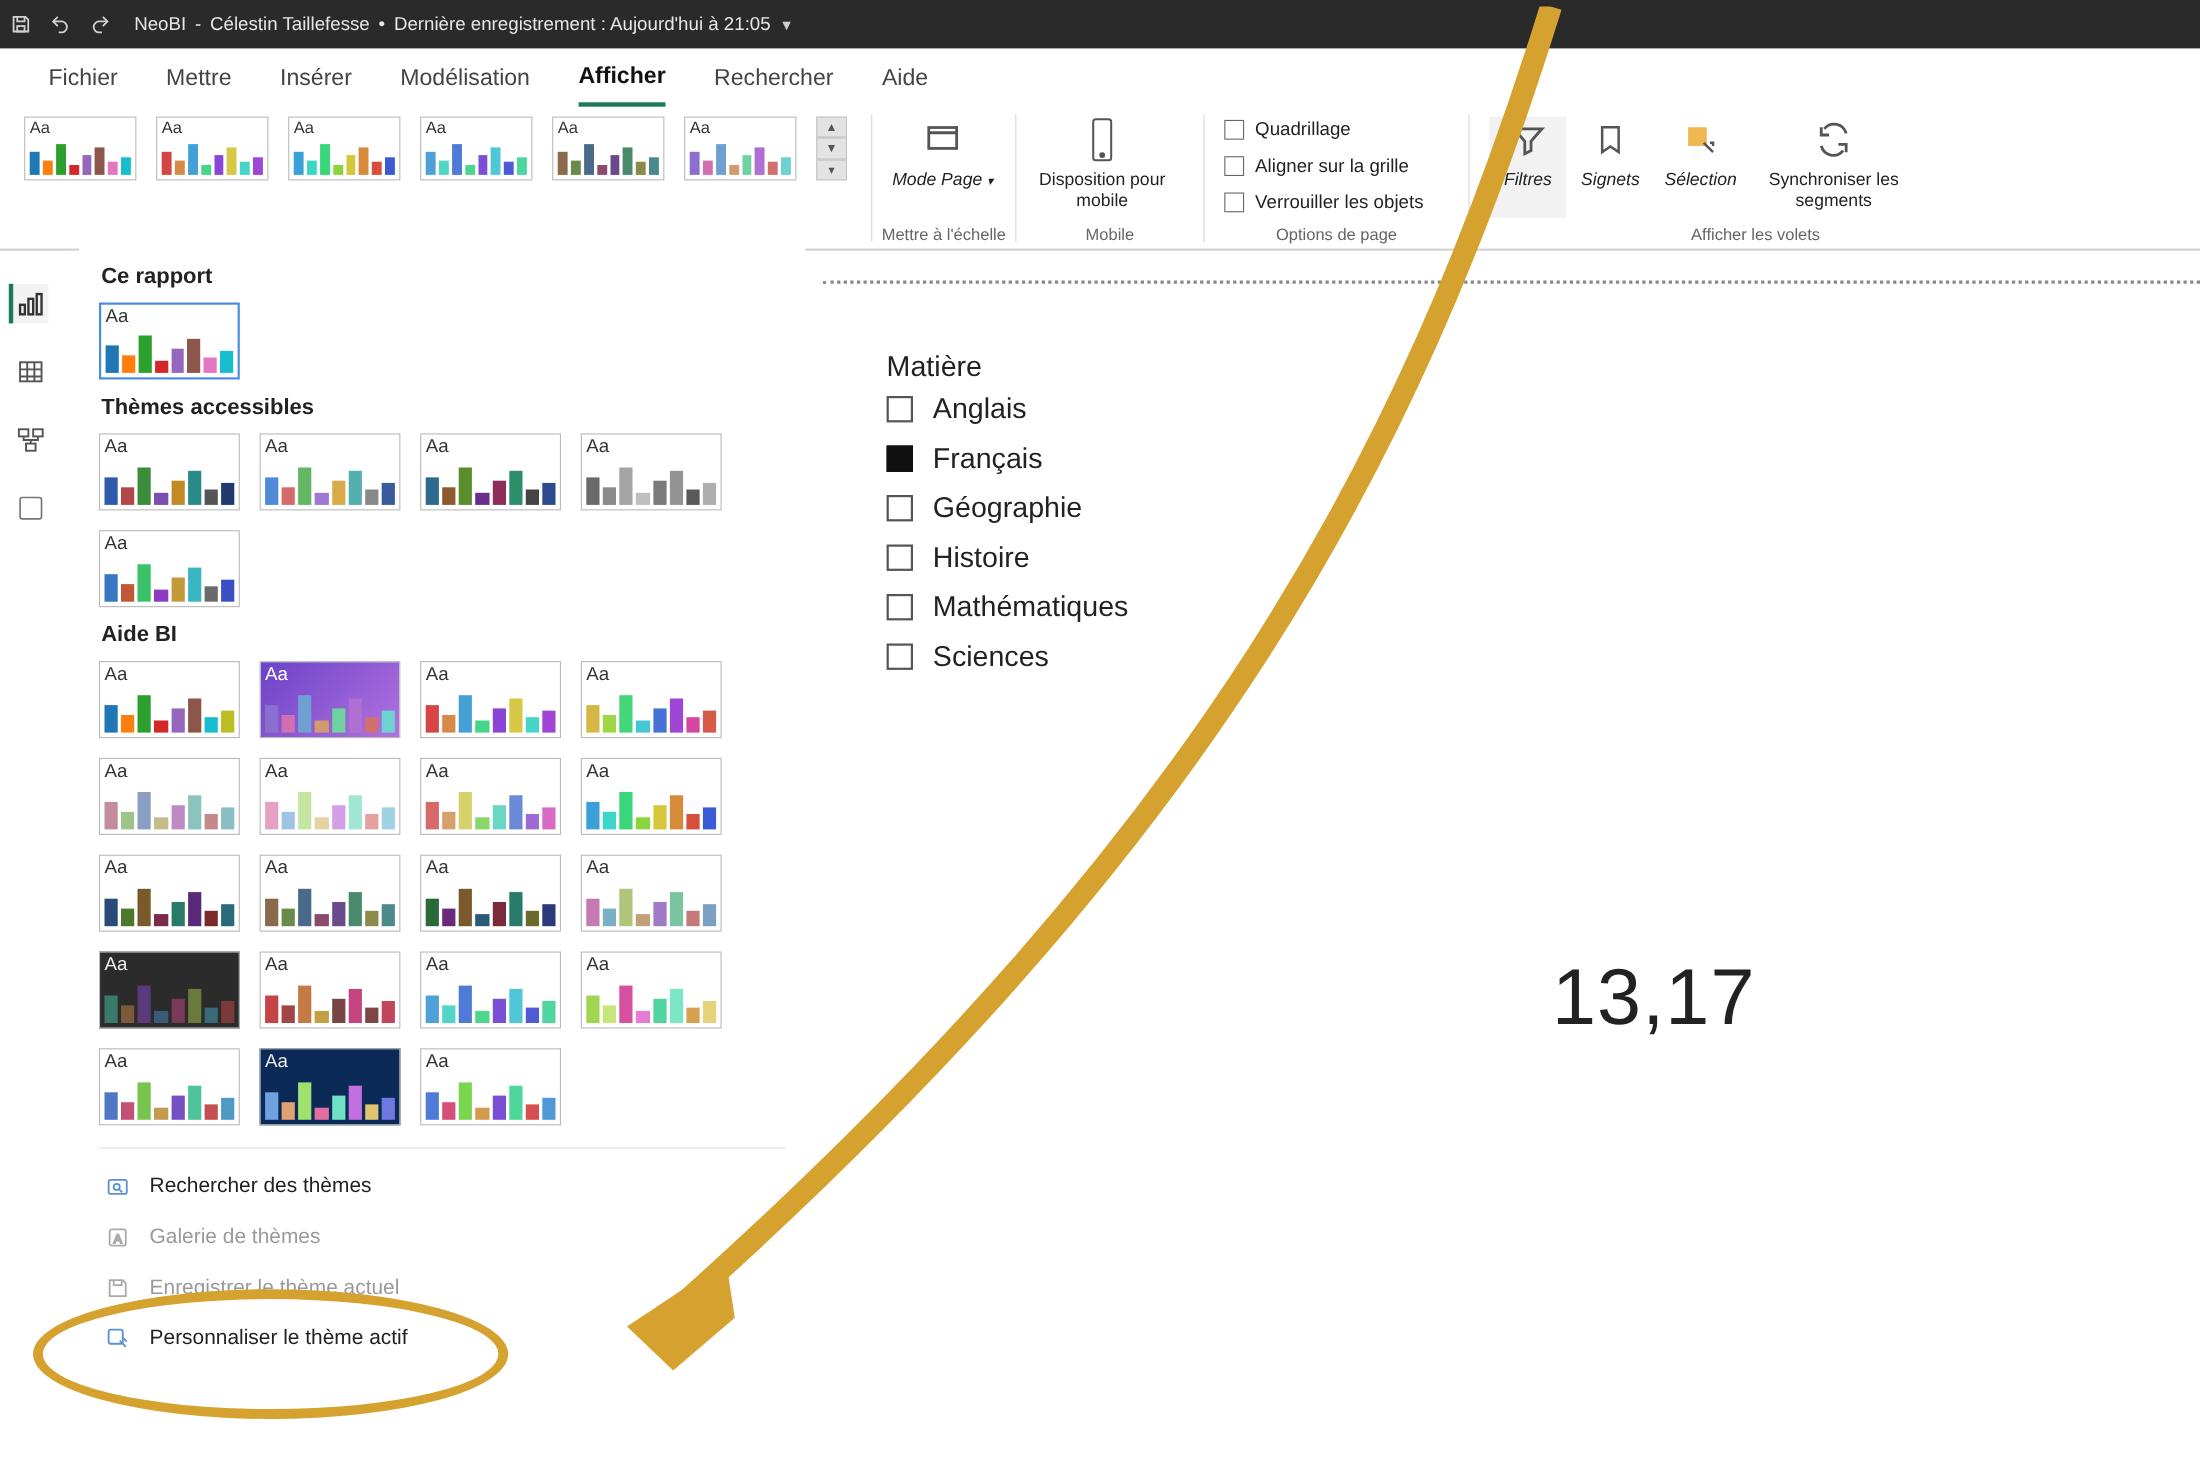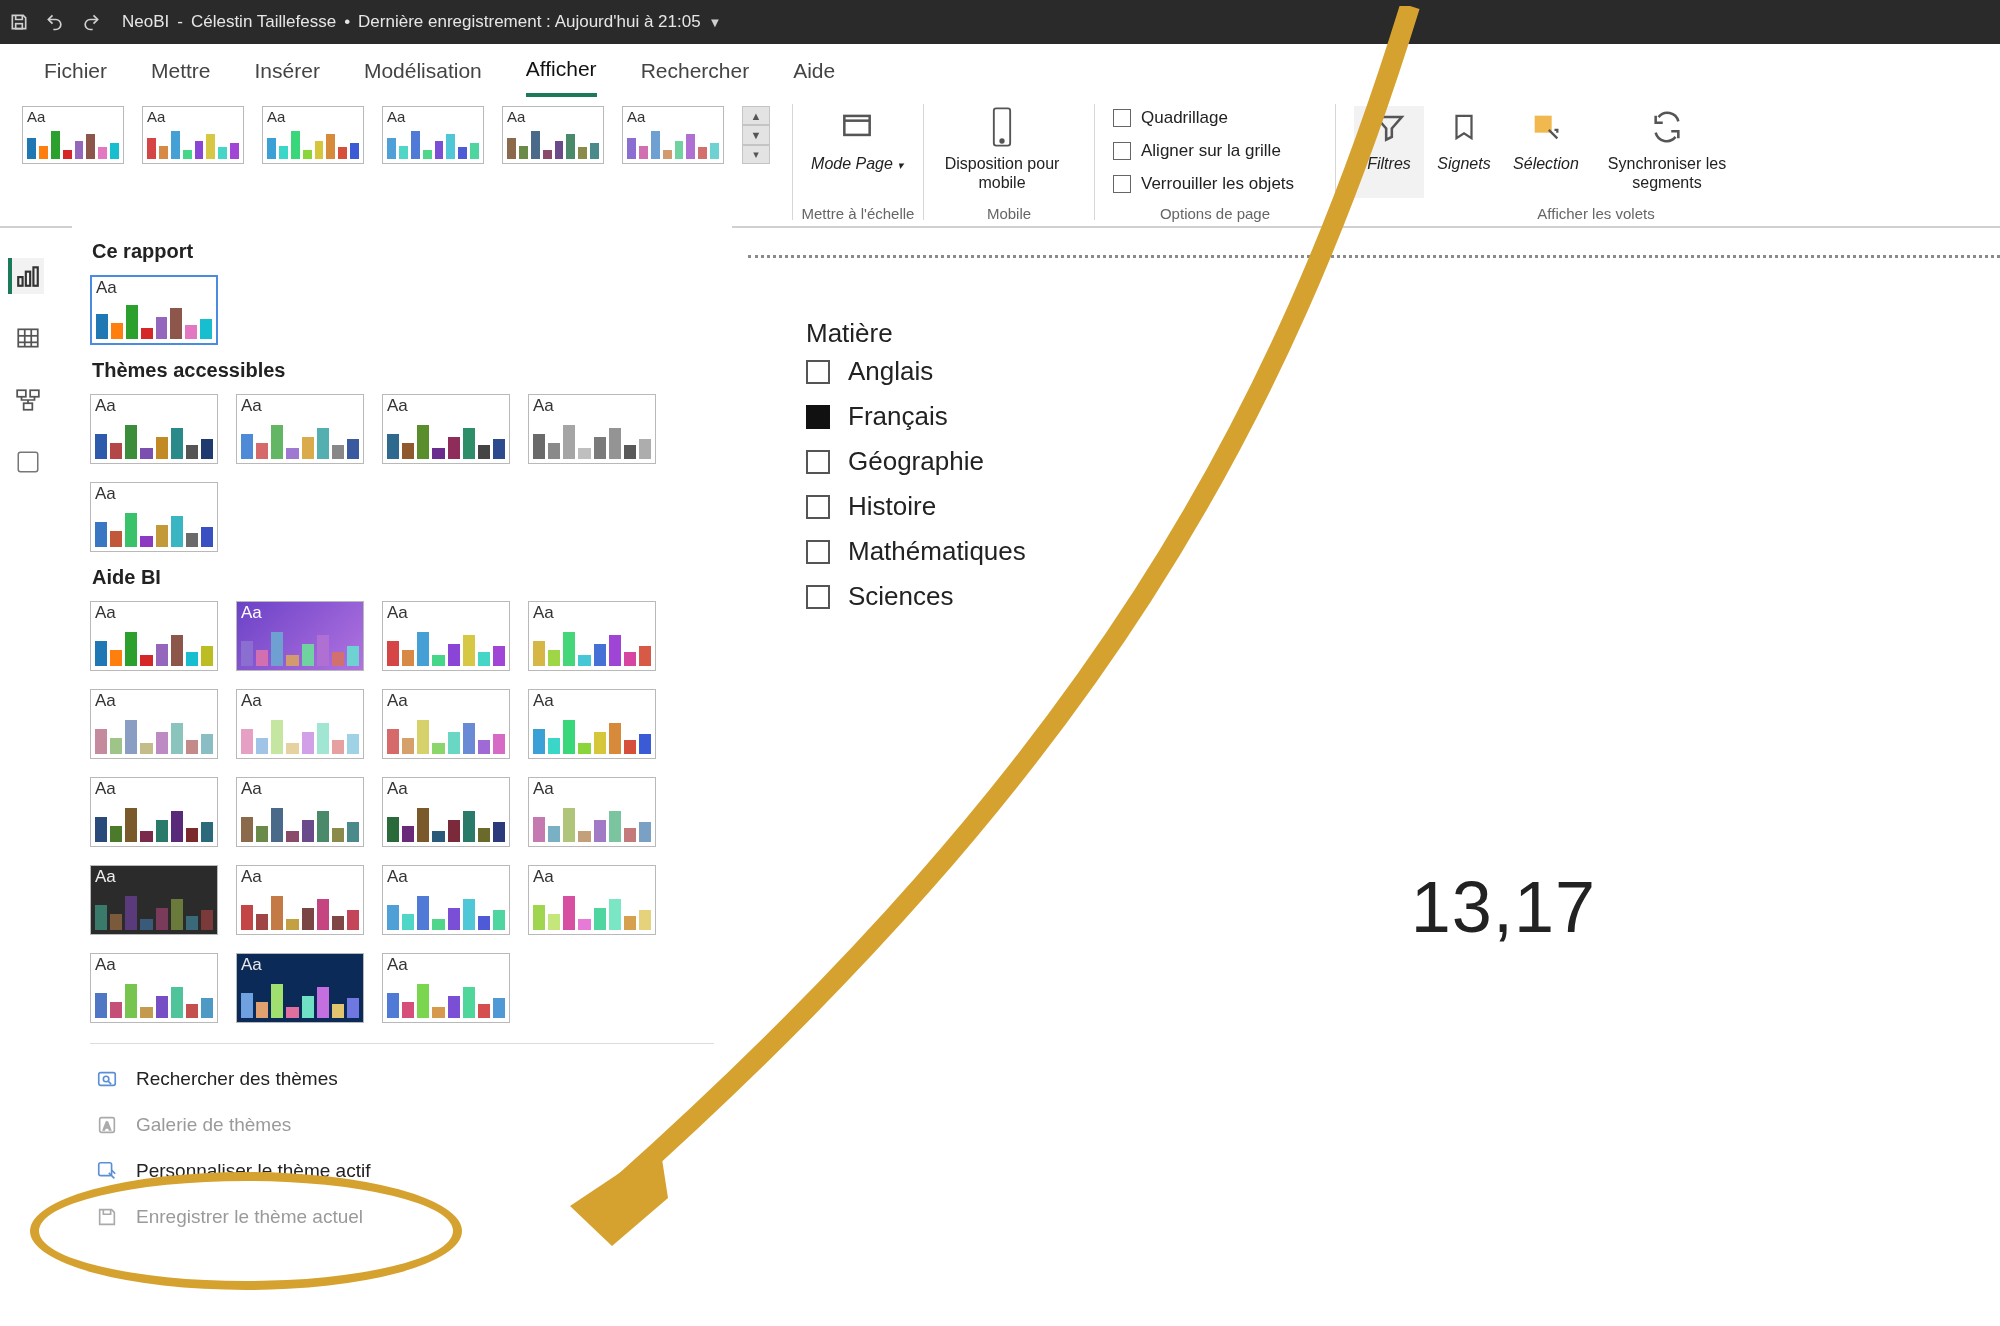--- a/index.html
+++ b/index.html
@@ -8,21 +8,21 @@
   
   .titlebar { height: 44px; background: #2a2a2a; color: #e6e6e6; display: flex; align-items: center; font-size: 17px; padding: 0 8px; }
   .titlebar .qat { display: flex; gap: 14px; align-items: center; margin-right: 20px; }
   .titlebar .qat span { display: inline-flex; align-items: center; justify-content: center; width: 22px; height: 22px; color: #d0d0d0; }
   .titlebar .title-text { display: flex; align-items: center; gap: 8px; }
   .titlebar .caret { font-size: 13px; color: #cfcfcf; }
 
   
   .ribbon-tabs { height: 54px; display: flex; align-items: center; gap: 44px; padding: 0 44px; border-bottom: none; font-size: 21px; color: #444; }
   .ribbon-tabs .tab { padding: 12px 0; cursor: default; }
-  .ribbon-tabs .tab.active { border-bottom: 4px solid #1a7a5a; font-weight: 400; color: #111; }
+  .ribbon-tabs .tab.active { border-bottom: 4px solid #1a7a5a; font-weight: 700; color: #111; }
 
   
   .ribbon { height: 130px; display: flex; border-bottom: 2px solid #d0d0d0; position: relative; }
   .ribbon .sep { width: 1px; background: #d6d6d6; margin: 6px 0; }
   .ribbon .group-label { position: absolute; bottom: 4px; left: 0; right: 0; text-align: center; font-size: 15px; color: #666; }
   .ribbon .group { position: relative; padding: 8px 18px 28px 18px; }
 
   
   .themes-row { display: flex; gap: 18px; align-items: flex-start; padding: 8px 22px 28px 22px; position: relative; }
   .theme-card { width: 102px; height: 58px; border: 1px solid #b9b9b9; background: #fff; position: relative; padding: 2px 4px 0 4px; }
@@ -728,38 +728,38 @@
   </div>
   <div class="menu-item muted">
     <span class="mi">
       <svg width="22" height="22" viewBox="0 0 24 24" fill="none" stroke="#aaa" stroke-width="1.8">
           <rect x="4" y="4" width="16" height="16" rx="2"></rect>
           <text x="8" y="17" font-size="12" fill="#aaa">A</text>
         </svg>
     </span>
     <span>Galerie de thèmes</span>
   </div>
+  <div class="menu-item muted">
+    <span class="mi">
+      <svg width="22" height="22" viewBox="0 0 24 24" fill="none" stroke="#aaa" stroke-width="1.8">
+          <path d="M4 4h13l3 3v13H4z"></path>
+          <path d="M8 4v5h8V4"></path>
+        </svg>
+    </span>
+    <span>Enregistrer le thème actuel</span>
+  </div>
   <div class="menu-item">
     <span class="mi">
       <svg width="22" height="22" viewBox="0 0 24 24" fill="none" stroke="#5a8fd6" stroke-width="1.8">
           <rect x="3" y="3" width="14" height="14" rx="2"></rect>
           <path d="M14 14l6 6"></path>
           <path d="M17 11l4 4"></path>
         </svg>
     </span>
     <span>Personnaliser le thème actif</span>
   </div>
-  <div class="menu-item muted">
-    <span class="mi">
-      <svg width="22" height="22" viewBox="0 0 24 24" fill="none" stroke="#aaa" stroke-width="1.8">
-          <path d="M4 4h13l3 3v13H4z"></path>
-          <path d="M8 4v5h8V4"></path>
-        </svg>
-    </span>
-    <span>Enregistrer le thème actuel</span>
-  </div>
 </div>
 
 <div class="anno-ellipse"></div>
 <svg class="anno-arrow" viewBox="0 0 1020 1260">
   <path d="M 970 0 C 840 420, 650 760, 180 1180" stroke="#d6a22f" stroke-width="20" fill="none"></path>
   <path d="M 130 1200 L 220 1140 L 228 1192 L 172 1240 Z" fill="#d6a22f"></path>
 </svg>
 
 </body></html>

